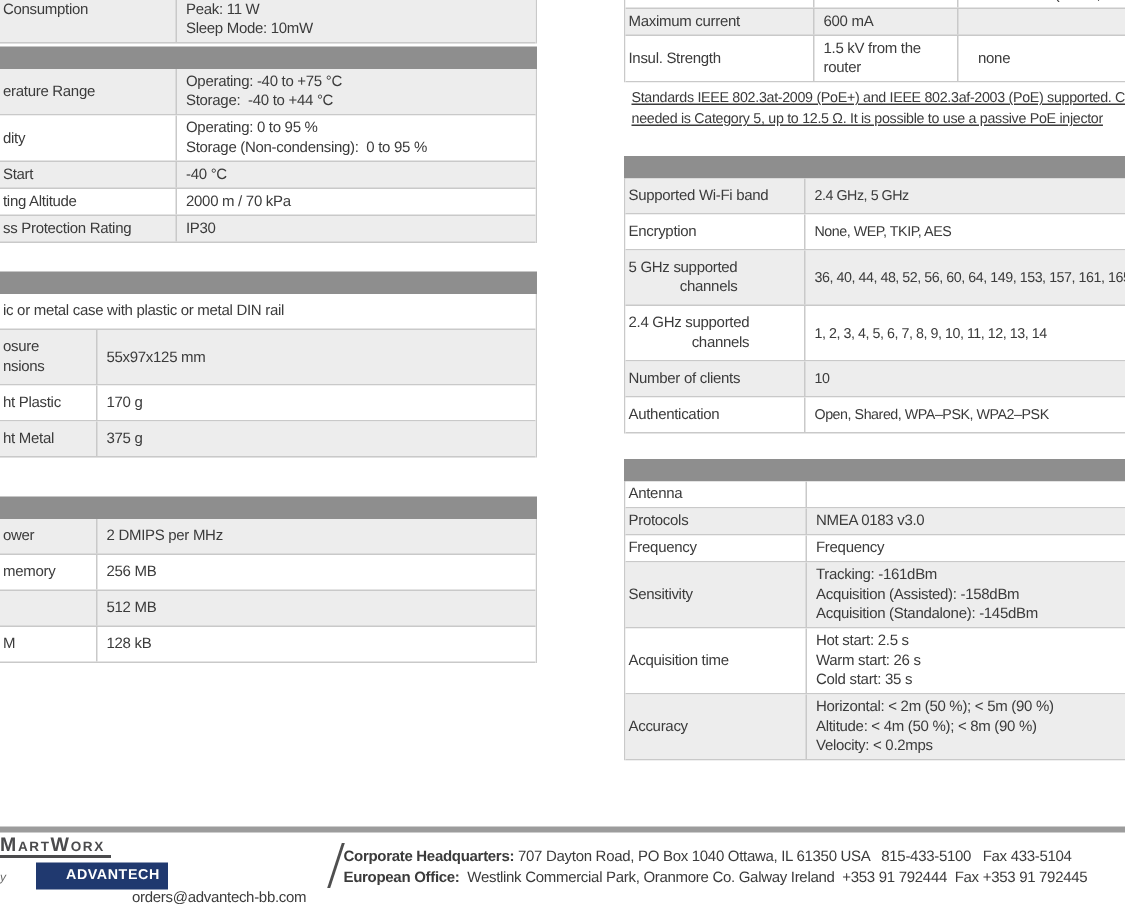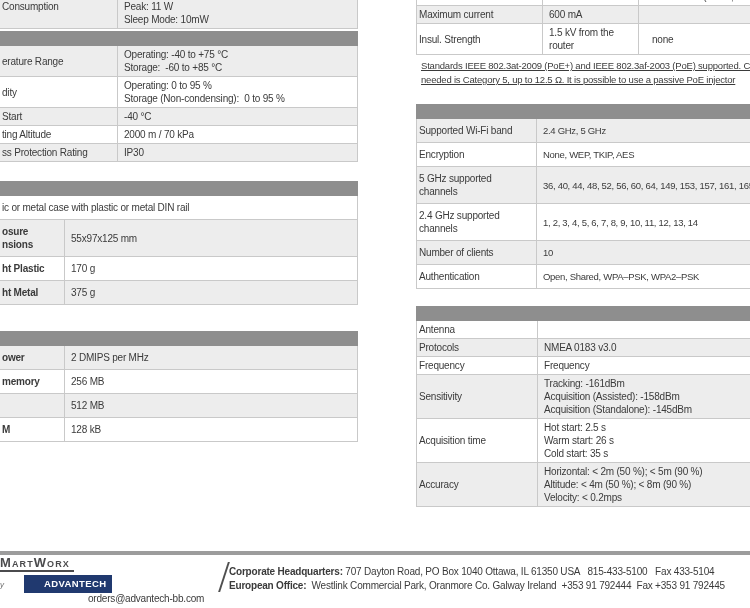--- a/index.html
+++ b/index.html
@@ -36,23 +36,23 @@
 
   .row{display:flex;align-items:center;border-bottom:1px solid #c9c9c9;background:#fff;}
   .row.shaded{background:#ededed;}
   .cell{display:flex;align-items:center;align-self:stretch;white-space:pre;overflow:hidden;}
   .lbl{flex:0 0 auto;border-right:1px solid #c9c9c9;padding-left:2px;padding-right:3px;}
   .val{flex:1 1 auto;padding-left:6px;}
   .val2{flex:1 1 auto;padding-left:13px;border-left:1px solid #c9c9c9;}
   .span-cell{flex:1 1 auto;padding-left:2px;}
 
   .t-power .lbl,.t-env .lbl{width:112px;}
-  .t-mech .lbl,.t-other .lbl{width:59px;font-weight:bold;}
+  .t-mech .lbl,.t-other .lbl{width:59px;}
   .t-poe .lbl{width:120px;}
-  .t-wifi .lbl{width:114px;}
+  .t-wifi .lbl{width:114px;text-align:right;}
   .t-gnss .lbl{width:115px;}
   .t-poe .val{flex:0 0 89px;}
 
   .t-power .cell,.t-env .cell,.t-poe .cell,.t-gnss .cell{padding-top:2px;padding-bottom:2px;}
   .t-mech .cell,.t-other .cell,.t-wifi .cell{padding-top:5px;padding-bottom:5px;}
   .t-power .lbl{align-items:flex-start;}
   .t-wifi .val{font-size:9.5px;letter-spacing:-0.3px;}
 
   .poe-note{
     border-bottom:7px solid #fca5a5;background:#fff;
@@ -95,21 +95,21 @@
         </div>
       </section>
   </div>
   <div class="secbar" id="bar-env">
     
   </div>
   <section id="t-env" class="t-env">
       <div class="row shaded">
         <div class="cell lbl">erature Range</div>
         <div class="cell val">Operating: -40 to +75 °C
-Storage:  -60 to +85 °C</div>
+Storage:  -40 to +44 °C</div>
       </div>
       <div class="row">
         <div class="cell lbl">dity</div>
         <div class="cell val">Operating: 0 to 95 %
 Storage (Non-condensing):  0 to 95 %</div>
       </div>
       <div class="row shaded">
         <div class="cell lbl">Start</div>
         <div class="cell val">-40 °C</div>
       </div>

